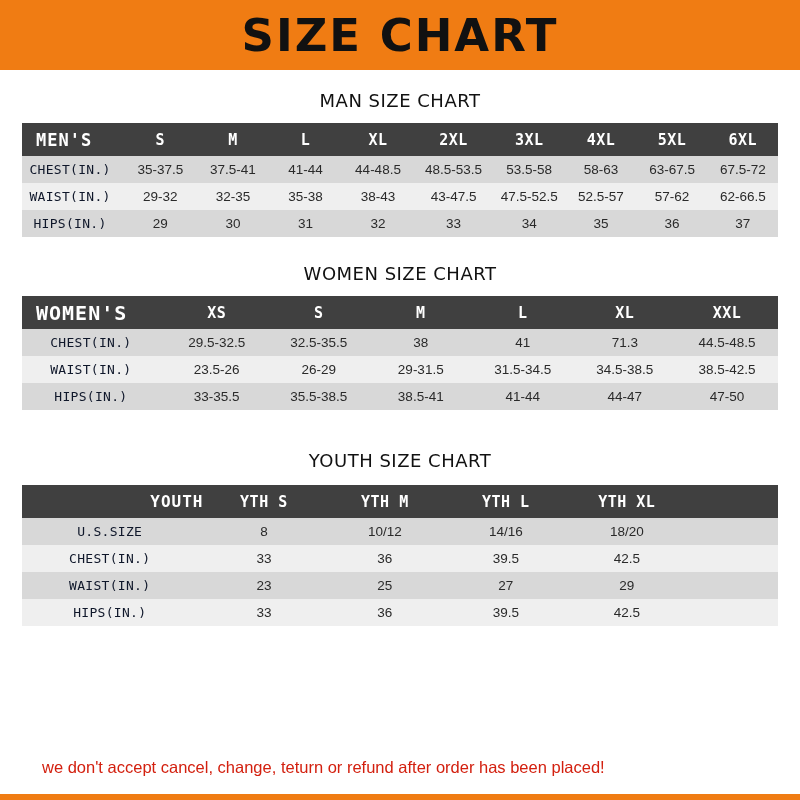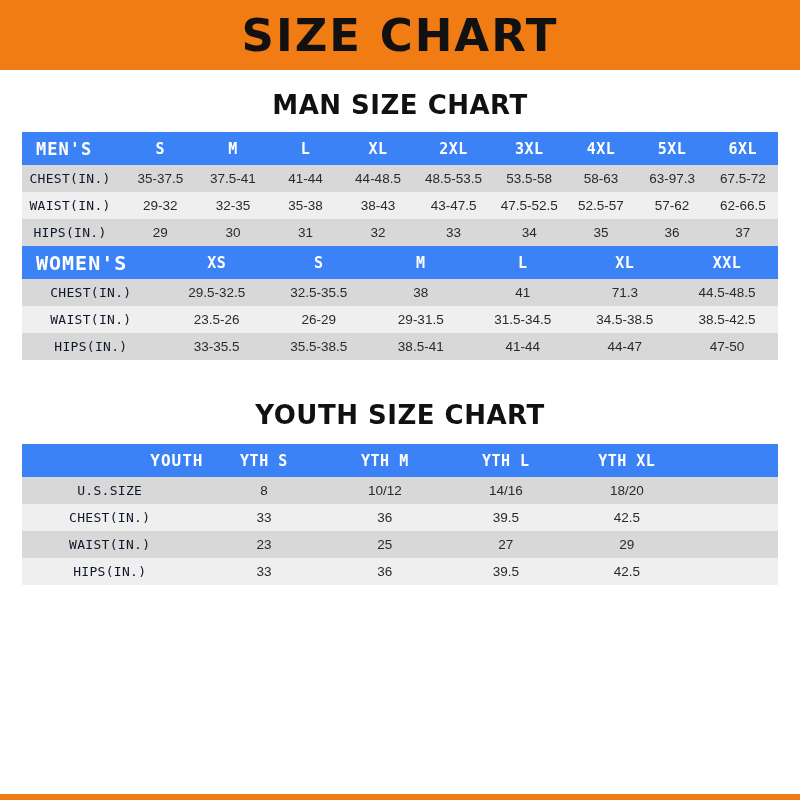--- a/index.html
+++ b/index.html
@@ -38,22 +38,22 @@
   
   .content {
     padding: 0 22px;
     flex: 1 1 auto;
     display: flex;
     flex-direction: column;
   }
   .section-title {
     text-align: center;
     font-family: "DejaVu Sans", sans-serif;
-    font-weight: bold;
-    font-size: 26px;
+    font-weight: normal;
+    font-size: 18px;
     color: #111111;
     letter-spacing: 0.5px;
   }
   .t1 { margin-top: 20px; margin-bottom: 12px; }
   .t2 { margin-top: 26px; margin-bottom: 12px; }
   .t3 { margin-top: 40px; margin-bottom: 14px; }
 
   table {
     width: 100%;
     border-collapse: collapse;
@@ -61,21 +61,21 @@
   }
   table tr { height: 27px; }
   th, td {
     text-align: center;
     font-size: 13.5px;
     color: #2a2a2a;
     font-family: "Liberation Sans", sans-serif;
     padding: 0;
     white-space: nowrap;
   }
-  thead tr { background: #3b82f6; height: 33px; }
+  thead tr { background: #404040; height: 33px; }
   thead th {
     color: #ffffff;
     font-weight: bold;
     font-size: 15px;
     font-family: "DejaVu Sans Mono", monospace;
     letter-spacing: 0.5px;
   }
   thead th.corner {
     text-align: left;
     padding-left: 14px;
@@ -156,21 +156,21 @@
       <tbody>
         <tr class="odd">
           <td class="rowhead">CHEST(IN.)</td>
           <td>35-37.5</td>
           <td>37.5-41</td>
           <td>41-44</td>
           <td>44-48.5</td>
           <td>48.5-53.5</td>
           <td>53.5-58</td>
           <td>58-63</td>
-          <td>63-97.3</td>
+          <td>63-67.5</td>
           <td>67.5-72</td>
         </tr>
         <tr class="even">
           <td class="rowhead">WAIST(IN.)</td>
           <td>29-32</td>
           <td>32-35</td>
           <td>35-38</td>
           <td>38-43</td>
           <td>43-47.5</td>
           <td>47.5-52.5</td>
@@ -186,20 +186,21 @@
           <td>32</td>
           <td>33</td>
           <td>34</td>
           <td>35</td>
           <td>36</td>
           <td>37</td>
         </tr>
       </tbody>
     </table>
 
+    <div class="section-title t2">WOMEN SIZE CHART</div>
     <table class="tbl-women">
       <colgroup>
         <col style="width:19%">
           <col style="width:13.5%">
           <col style="width:13.5%">
           <col style="width:13.5%">
         <col style="width:13.5%">
           <col style="width:13.5%">
           <col style="width:13.5%">
       </colgroup>
@@ -295,17 +296,18 @@
           <td>33</td>
           <td>36</td>
           <td>39.5</td>
           <td>42.5</td>
           <td></td>
         </tr>
       </tbody>
     </table>
 
     <div class="note">
+      <div>we don't accept cancel, change, teturn or refund after order has been placed!</div>
     </div>
   </div>
 
   <div class="bottom-rule"></div>
 </div>
 
 </body></html>

